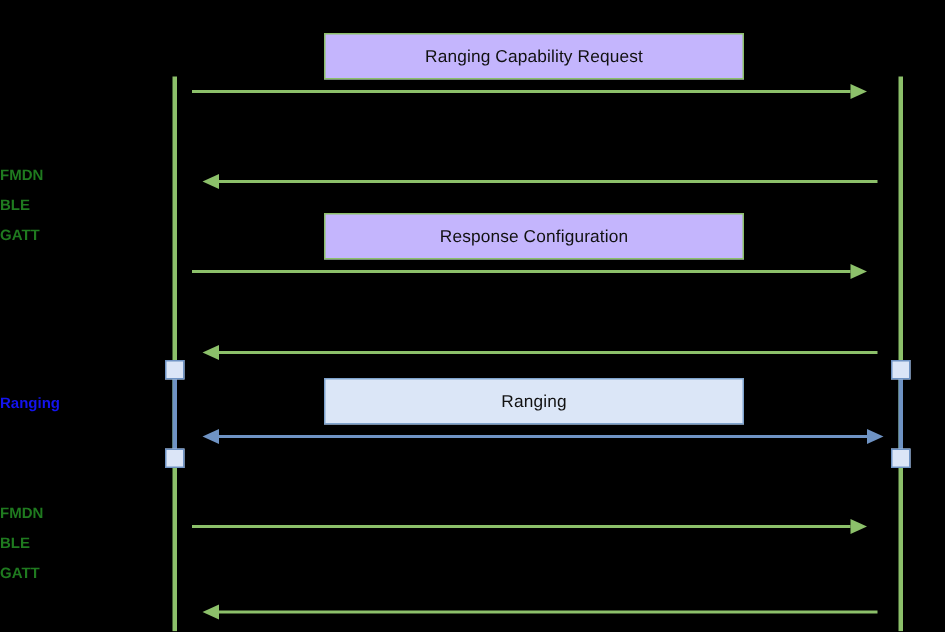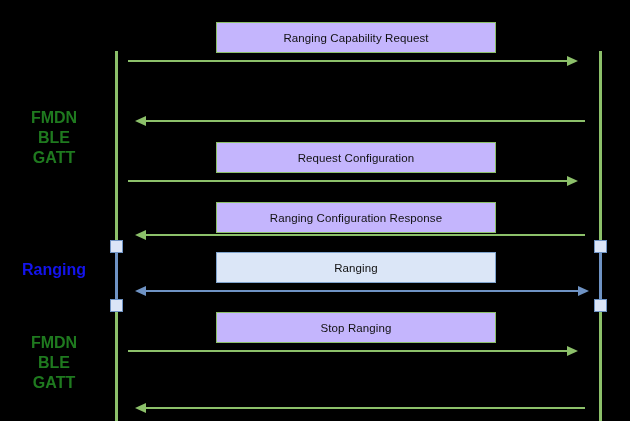--- a/index.html
+++ b/index.html
@@ -87,22 +87,22 @@
   .arrow.green .head.right { border-left: 11px solid #8cc06a; }
   .arrow.green .head.left  { border-right: 11px solid #8cc06a; }
   .arrow.blue  .head.right { border-left: 11px solid #6f93c4; }
   .arrow.blue  .head.left  { border-right: 11px solid #6f93c4; }
 
   
   .phase-label {
     position: absolute;
     width: 108px;
     left: 0px;
-    text-align: center;
-    font-size: 16px;
+    text-align: left;
+    font-size: 10px;
     font-weight: bold;
     line-height: 20px;
     white-space: nowrap;
   }
   .phase-label.green { color: #1f7a1f; }
   .phase-label.blue  { color: #1414ee; }
   .phase-label span { display: block; }
 </style>
 </head>
 <body>
@@ -139,40 +139,38 @@
   <div class="arrow green" style="left:128px; top:55px; width:450px;">
     <div class="shaft" style="left:0; width:439px;"></div>
     <div class="head right" style="left:439px;"></div>
   </div>
 
   <div class="arrow green" style="left:135px; top:115px; width:450px;">
     <div class="head left" style="left:0;"></div>
     <div class="shaft" style="left:11px; width:439px;"></div>
   </div>
 
-  <div class="msgbox green" style="top:142px;">Request Configuration</div>
+  <div class="msgbox green" style="top:142px;">Response Configuration</div>
   <div class="arrow green" style="left:128px; top:175px; width:450px;">
     <div class="shaft" style="left:0; width:439px;"></div>
     <div class="head right" style="left:439px;"></div>
   </div>
 
-  <div class="msgbox green" style="top:202px;">Ranging Configuration Response</div>
   <div class="arrow green" style="left:135px; top:229px; width:450px;">
     <div class="head left" style="left:0;"></div>
     <div class="shaft" style="left:11px; width:439px;"></div>
   </div>
 
   <div class="msgbox blue" style="top:252px;">Ranging</div>
   <div class="arrow blue" style="left:135px; top:285px; width:450px;">
     <div class="head left" style="left:0;"></div>
     <div class="shaft" style="left:11px; width:432px;"></div>
     <div class="head right" style="left:443px;"></div>
   </div>
 
-  <div class="msgbox green" style="top:312px;">Stop Ranging</div>
   <div class="arrow green" style="left:128px; top:345px; width:450px;">
     <div class="shaft" style="left:0; width:439px;"></div>
     <div class="head right" style="left:439px;"></div>
   </div>
 
   <div class="arrow green" style="left:135px; top:402px; width:450px;">
     <div class="head left" style="left:0;"></div>
     <div class="shaft" style="left:11px; width:439px;"></div>
   </div>
 

